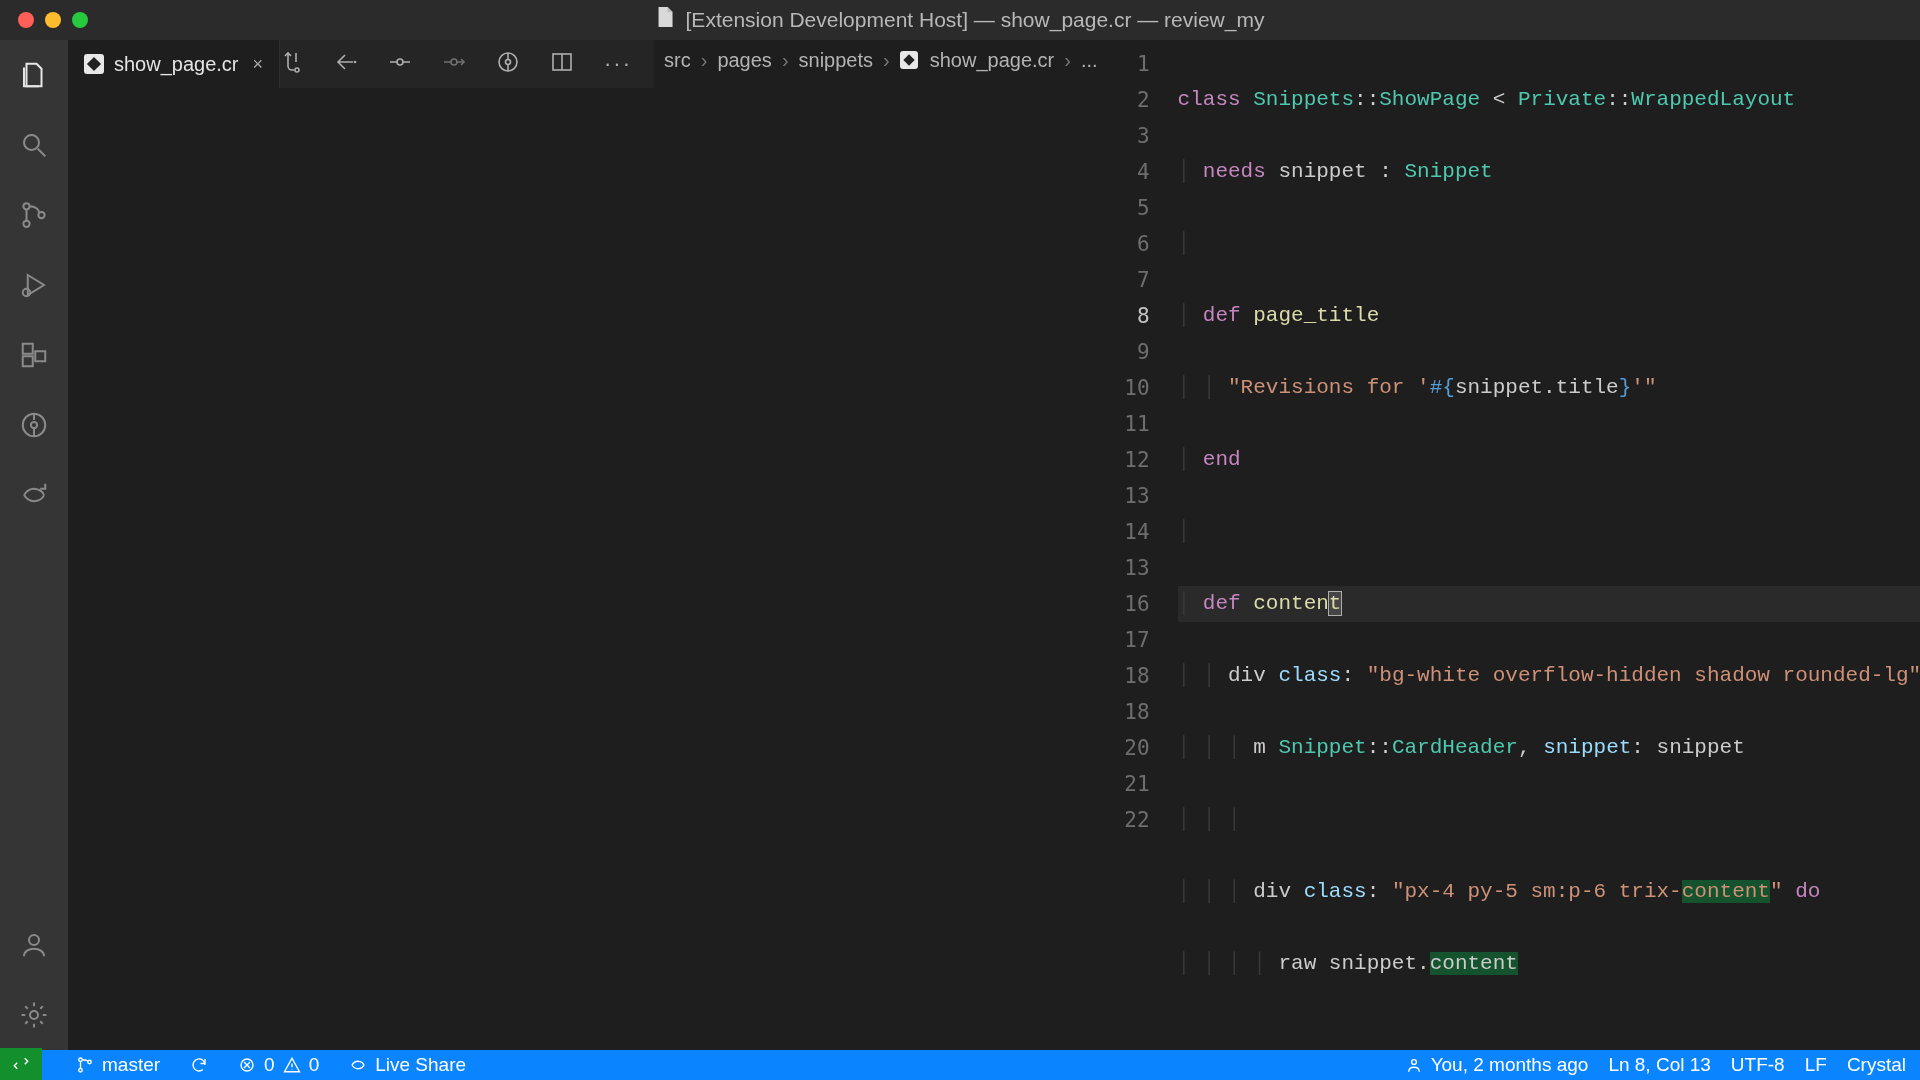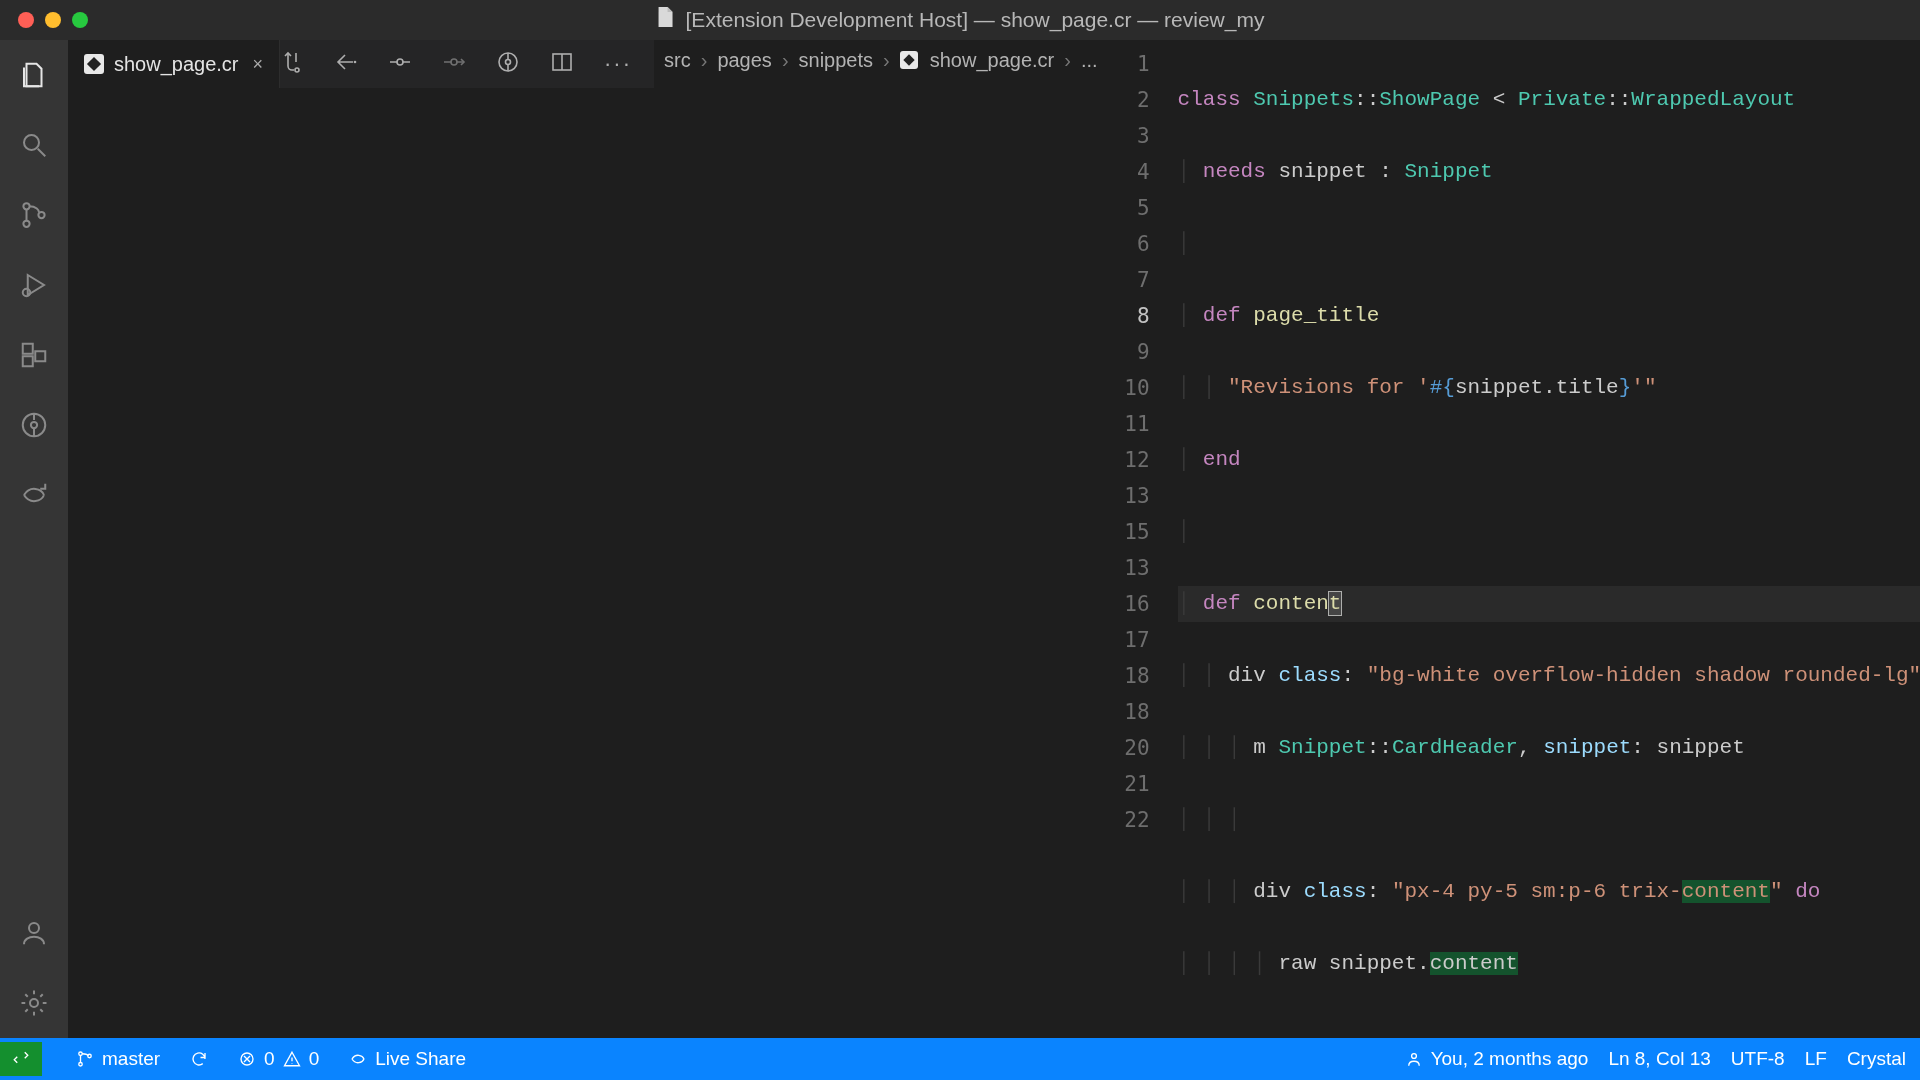--- a/index.html
+++ b/index.html
@@ -135,21 +135,21 @@
   .ov-caret {
     position:absolute; right:-2px; top:152px;
     color:#bbb; font-size:18px; font-weight:bold;
   }
   .ov-thumb {
     position:absolute; right:0; top:190px; width:16px; height:64px;
     background:#4a4a4a;
   }
   
   .status-bar {
-    height:42px; background:#0a84ff;
+    height:30px; background:#0a84ff;
     color:#fff; display:flex; align-items:center;
     font-size:19px; flex-shrink:0;
     padding:0 14px; gap:30px;
   }
   .status-bar .seg { display:flex; align-items:center; gap:8px; }
   .status-bar .right { margin-left:auto; display:flex; align-items:center; gap:20px; }
   .status-bar svg { width:18px;height:18px; fill:none; stroke:#fff; stroke-width:1.8; }
   .remote-btn {
     width:42px; height:34px; display:flex; align-items:center;justify-content:center;
     background:#148f2e; margin:-0px 0 0 -14px; margin-right:4px;
@@ -313,21 +313,21 @@
         <div>4</div>
         <div>5</div>
         <div>6</div>
         <div>7</div>
         <div class="cur">8</div>
         <div>9</div>
         <div>10</div>
         <div>11</div>
         <div>12</div>
         <div>13</div>
-        <div>15</div>
+        <div>14</div>
         <div>13</div>
         <div>16</div>
         <div>17</div>
         <div>18</div>
         <div>18</div>
         <div>20</div>
         <div>21</div>
         <div>22</div>
       </div>
 

